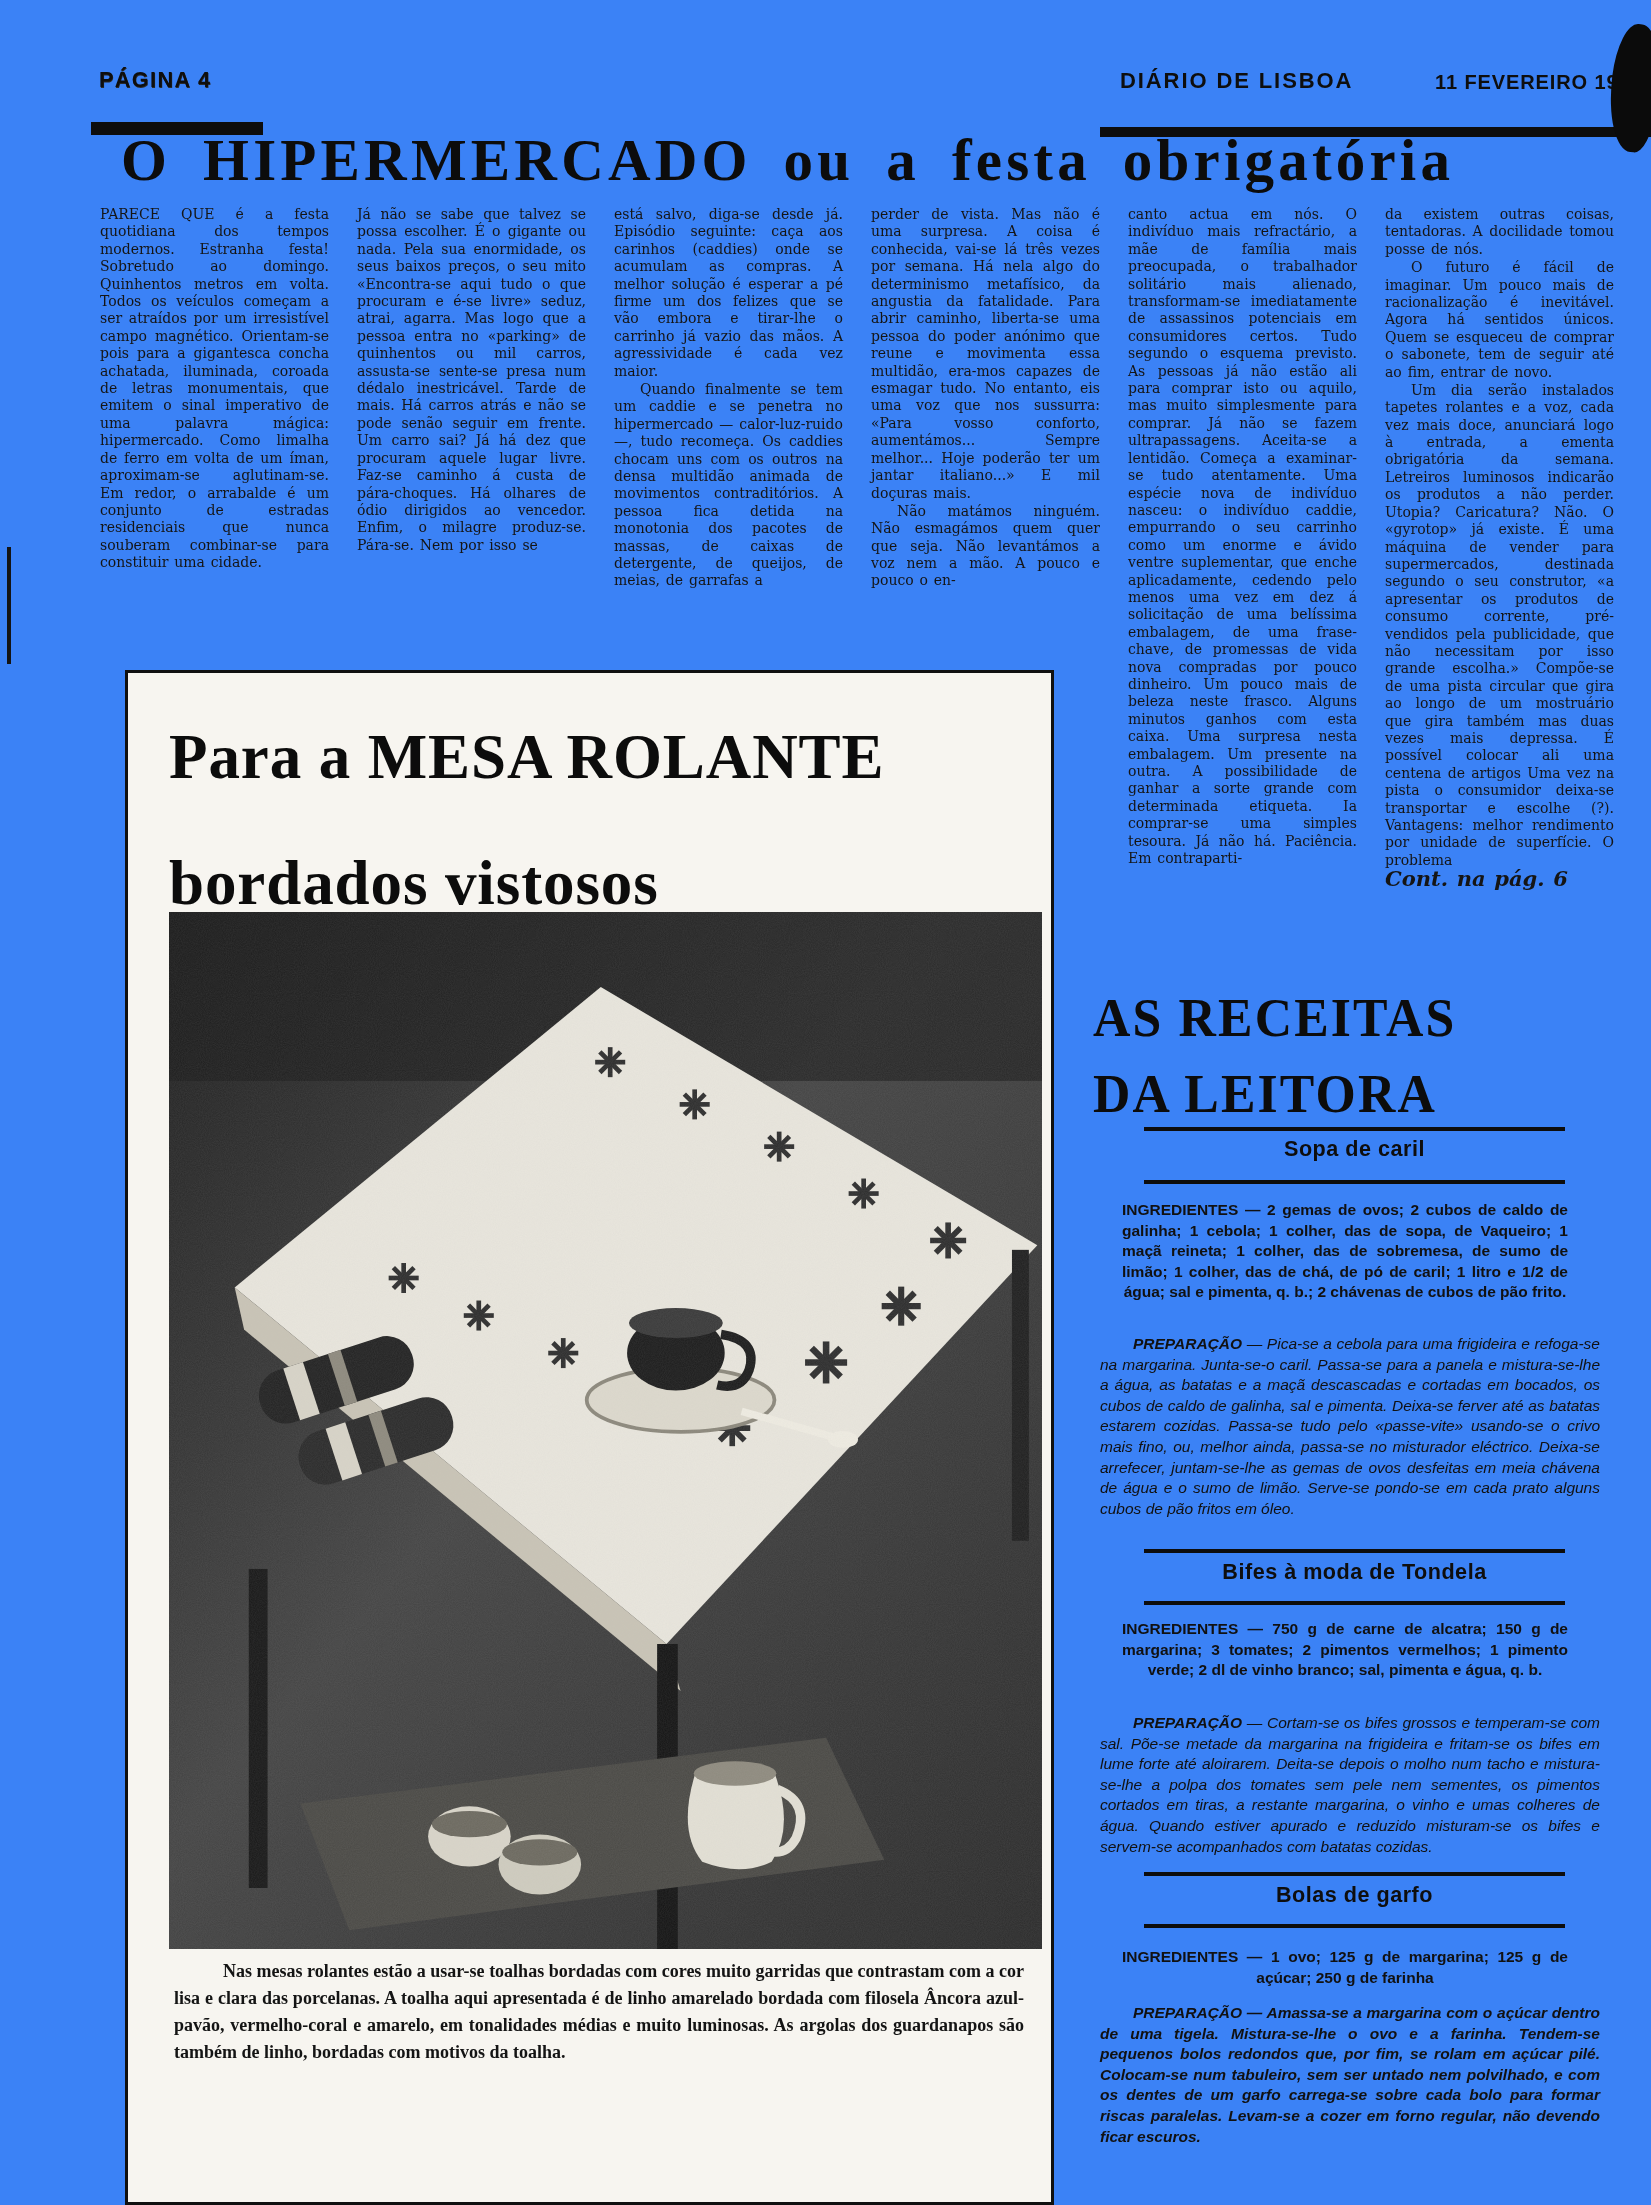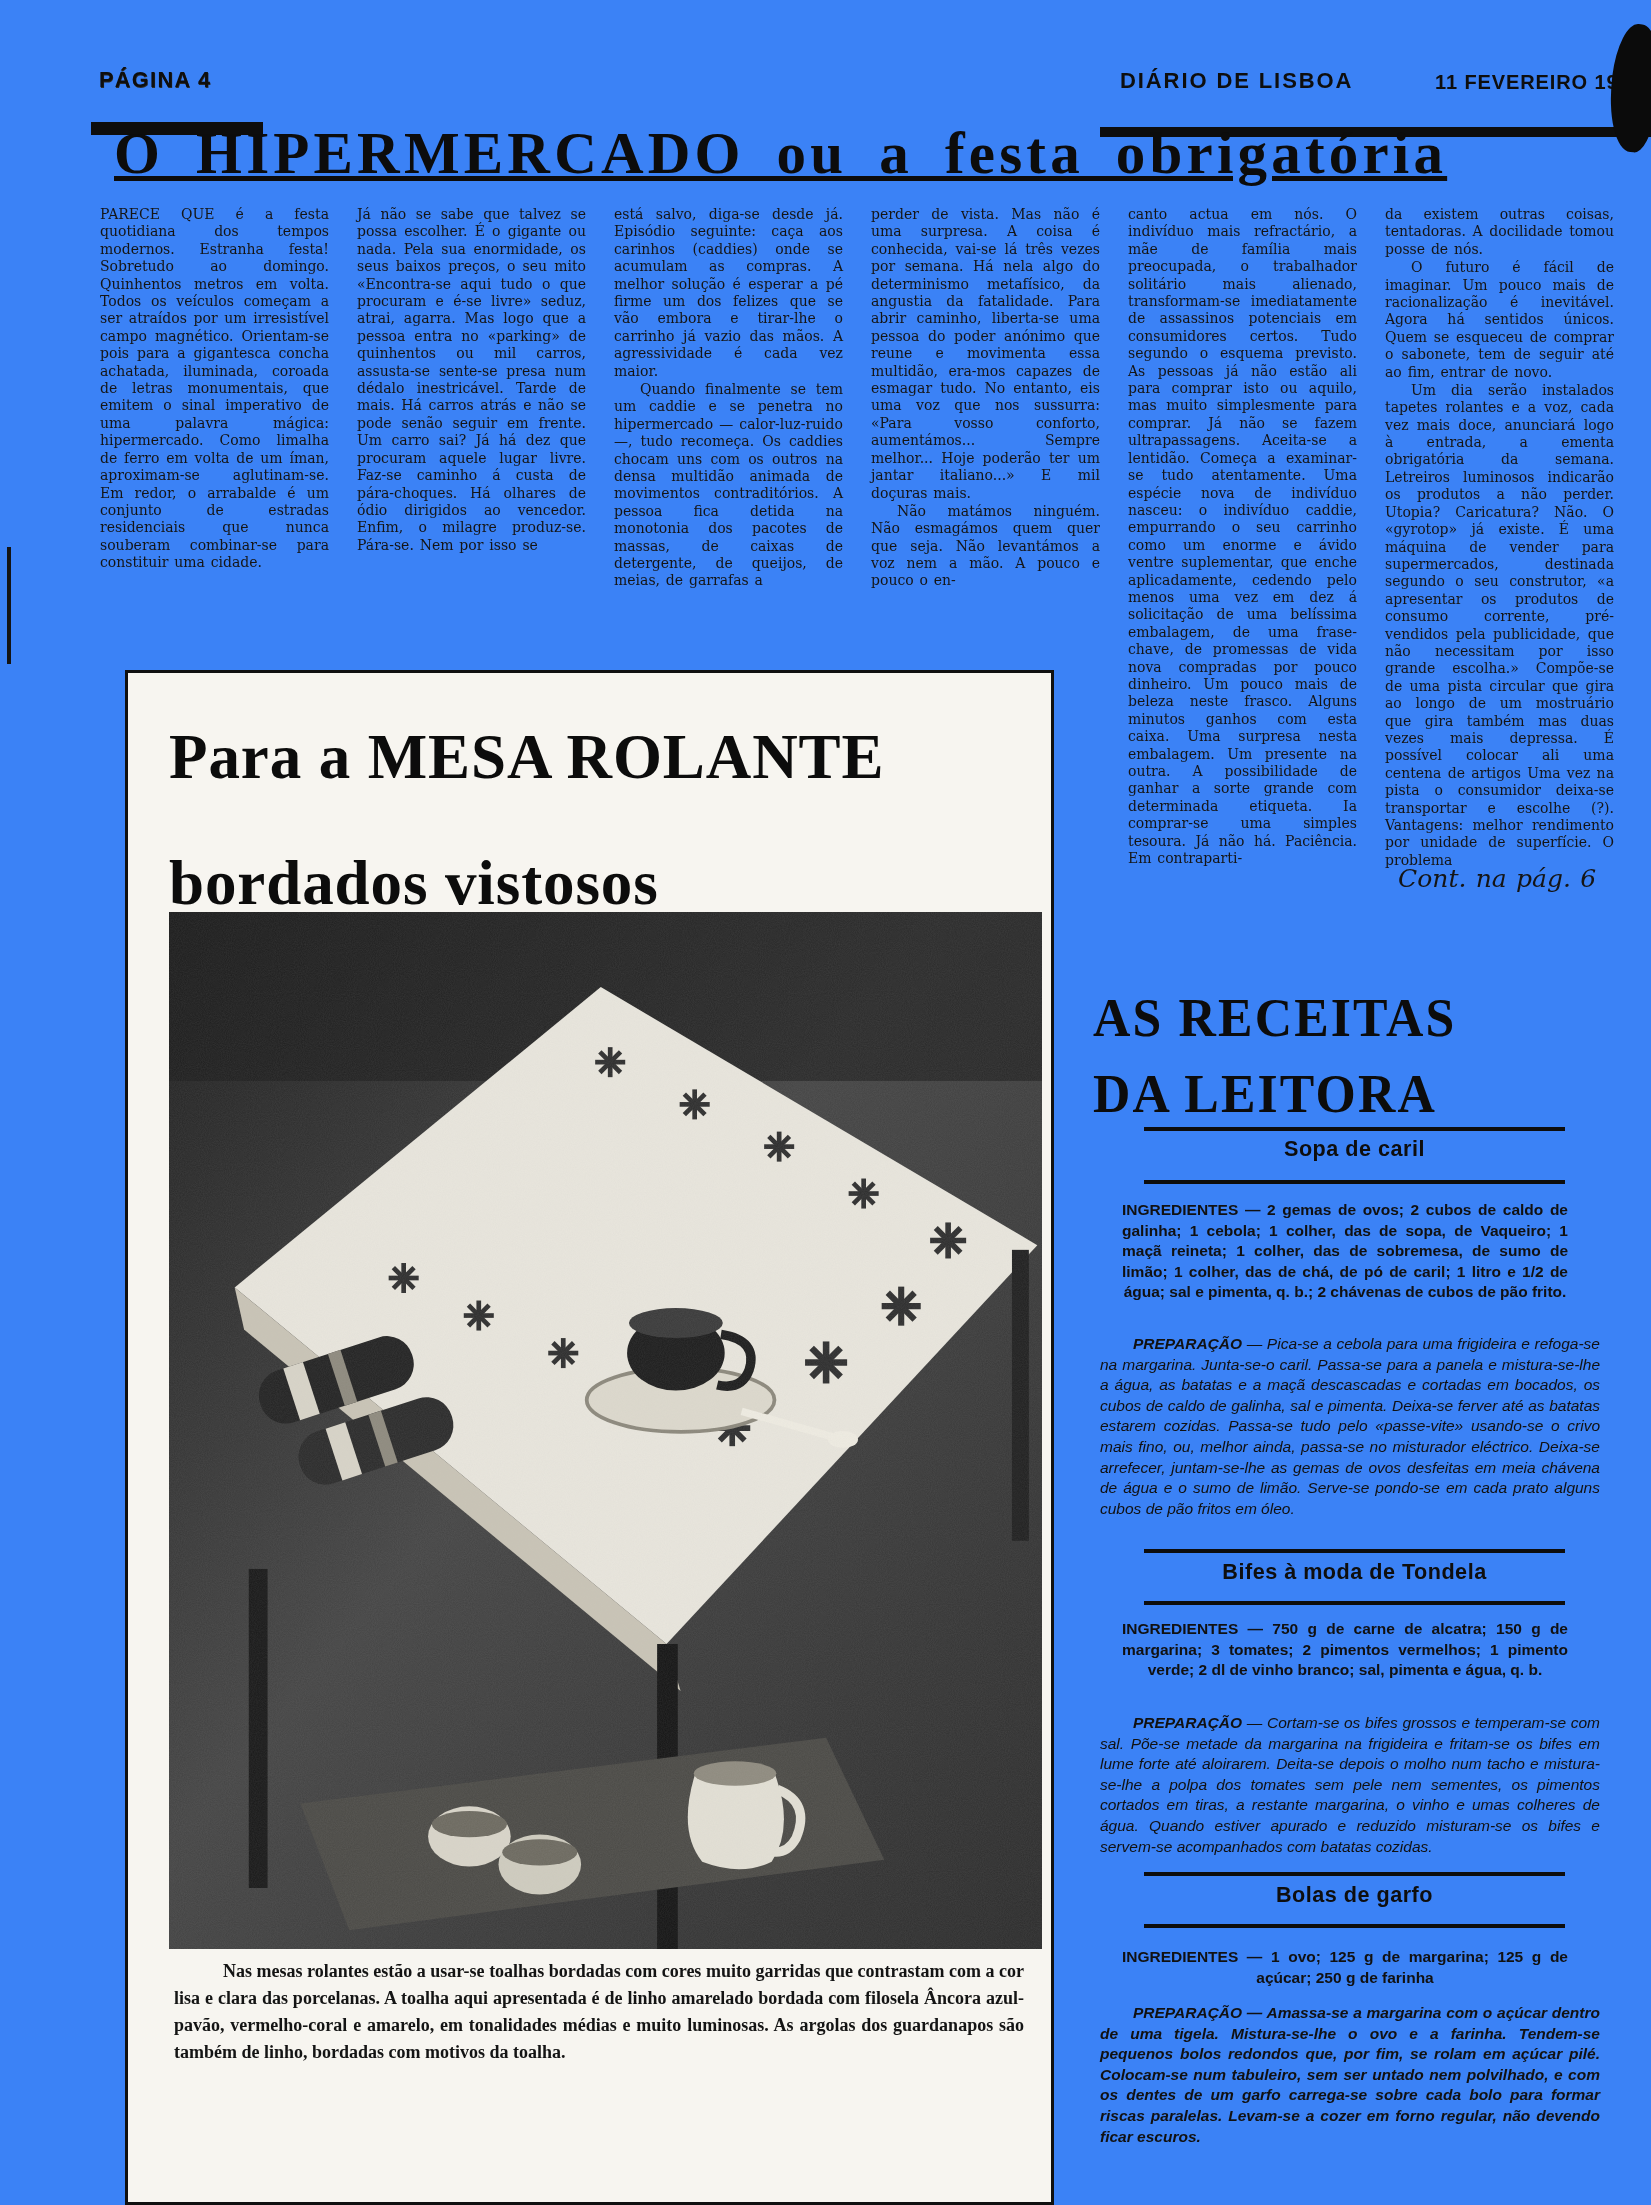--- a/index.html
+++ b/index.html
@@ -12,29 +12,29 @@
               color:#0e0e0e;text-shadow:0.5px 0.5px 0 #2a2a2a;}
   .page-label-bar{left:91px;top:122px;width:172px;height:12.7px;background:#0d0d0d;}
   .masthead{left:1120px;top:70px;font:700 22px/1 "Liberation Sans",sans-serif;letter-spacing:1.9px;color:#0e0e0e;}
   .issue-date{left:1435px;top:72px;font:700 20px/1 "Liberation Sans",sans-serif;letter-spacing:0.9px;color:#0e0e0e;}
   .header-rule{left:1100px;top:127px;width:552px;height:10.3px;background:#0d0d0d;}
   .edge-blob{right:-5.6px;top:24.4px;width:47px;height:128px;background:#0b0b0b;
              border-radius:46% 54% 38% 62%;transform:rotate(7deg);}
 
   
   .headline{left:106px;top:113px;width:1450px;font:700 59px/1.1 "Liberation Serif",serif;
-            letter-spacing:4.2px;word-spacing:13px;white-space:nowrap;color:#0c0c0c;margin:8px;text-decoration:underline;}
+            letter-spacing:4.2px;word-spacing:13px;white-space:nowrap;color:#0c0c0c;margin:15px;}
 
   
   .columns{left:100px;top:206px;width:1441px;display:flex;gap:28px;align-items:flex-start;}
   .col{flex:0 0 229px;font:400 14px/17.4px "DejaVu Serif",serif;text-align:justify;word-spacing:1.4px;color:#151515;}
   .col p{margin:0;}
   .col p.indent{text-indent:26px;}
   .col p + p{margin-top:0.9px;}
-  .continuation{margin-top:30px;text-align:center;font-style:italic;font-weight:400;font-size:25px;
+  .continuation{margin-top:30px;text-align:left;font-style:italic;font-weight:700;font-size:21px;
                 padding-right:4.7px;}
 
   .artifact-bar{left:6.6px;top:547px;width:4.7px;height:117px;background:#141414;}
 
   
   .feature-box{left:125px;top:670px;width:923px;height:1529px;border:3.3px solid #101010;background:#f7f5f0;}
   .feature-title-1{left:41px;top:53px;font:700 63px/1 "Liberation Serif",serif;letter-spacing:0.9px;color:#0c0c0c;}
   .feature-title-2{left:41px;top:179px;font:700 63px/1 "Liberation Serif",serif;letter-spacing:0.9px;color:#0c0c0c;}
   .feature-photo{left:41px;top:239px;width:873px;height:1037px;display:block;background:#3a3a3a;}
   .feature-caption{left:46px;top:1285px;width:850px;font:700 18px/27px "Liberation Serif",serif;

